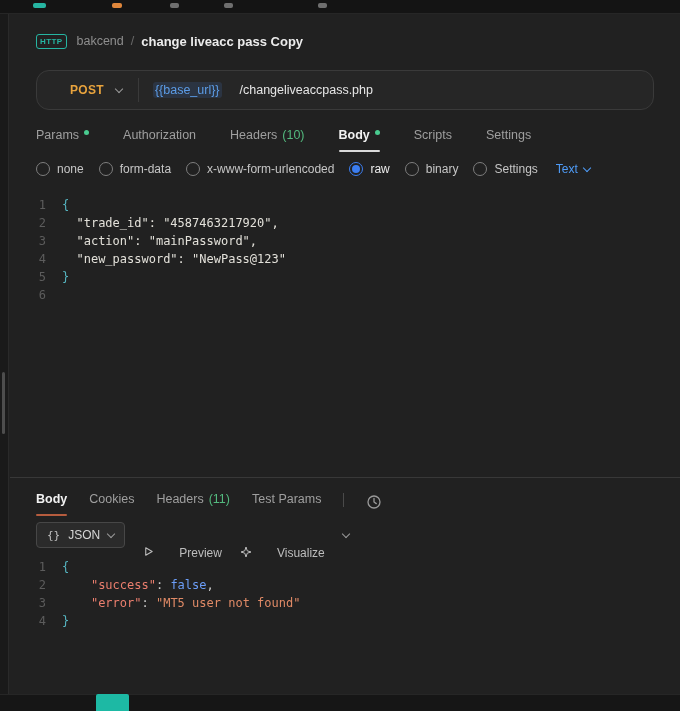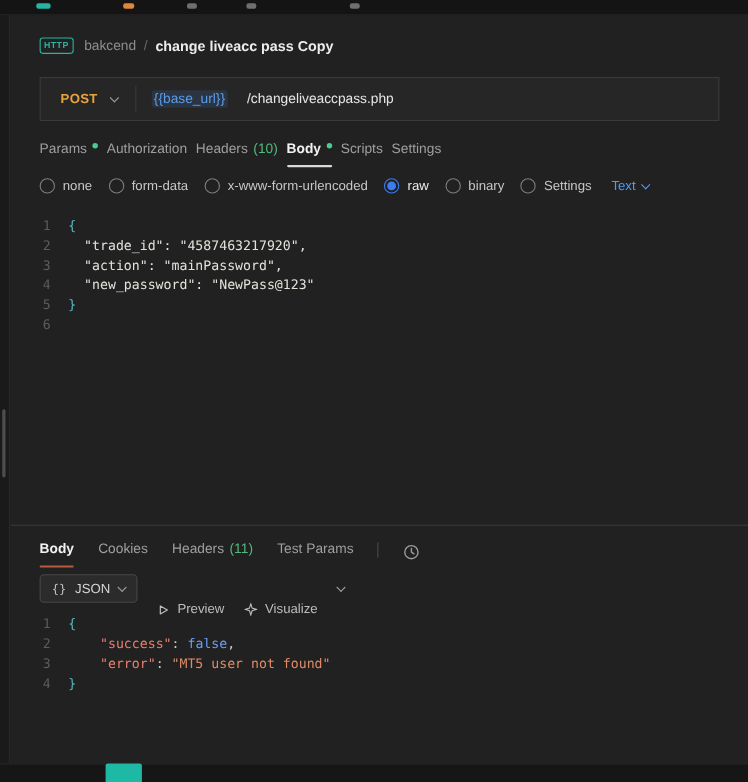--- a/index.html
+++ b/index.html
@@ -18,32 +18,32 @@
   .left-strip { position:absolute; left:0; top:14px; bottom:0; width:9px; background:#1a1a1a; border-right:1px solid #2a2a2a; }
   .left-scroll-thumb { position:absolute; left:2px; top:358px; width:3px; height:62px; background:#4d4d4d; border-radius:2px; }
   .content { margin-left:10px; }
   
   .breadcrumb { display:flex; align-items:center; margin-top:16px; height:22px; padding-left:26px;text-align:center; }
   .http-badge { color:#26b5a2; font-size:8px; font-weight:700; letter-spacing:.4px; border:1px solid #26b5a2; border-radius:3px; padding:2px 3px; margin-right:10px; }
   .crumb-collection { color:#8e8e8e; font-size:12.5px; }
   .crumb-sep { color:#6a6a6a; margin:0 7px; font-size:12.5px; }
   .crumb-name { color:#ececec; font-weight:700; font-size:13px; }
   
-  .url-bar { display:flex; align-items:center; margin:18px 26px 0 26px; height:40px; background:#262626; border:1px solid #3a3a3a; border-radius:0; }
+  .url-bar { display:flex; align-items:center; margin:18px 26px 0 26px; height:40px; background:#262626; border:1px solid #3a3a3a; border-radius:13px;padding-left:15px; }
   .method-select { display:flex; align-items:center; gap:12px; padding:0 16px 0 18px; height:100%; cursor:default; }
   .method-label { color:#e8a33d; font-weight:700; font-size:12px; letter-spacing:.3px; }
   .url-divider { width:1px; height:24px; background:#3a3a3a; margin-right:14px; }
   .url-input { display:flex; align-items:center; font-size:12.5px; }
   .url-var { color:#5c9ce6; background:rgba(80,140,240,0.14); border-radius:3px; padding:1px 2px; }
   .url-path { color:#e6e6e6; margin-left:18px; }
   
   .chev { display:inline-block; width:6px; height:6px; border-right:1.4px solid #9a9a9a; border-bottom:1.4px solid #9a9a9a; transform:rotate(45deg); margin-bottom:2px; }
   .chev-blue { border-color:#4f9cf8; }
   
-  .tabs-row { display:flex; align-items:flex-end; gap:8px; margin:12px 26px 0 26px; height:30px; }
+  .tabs-row { display:flex; align-items:flex-end; gap:34px; margin:12px 26px 0 26px; height:30px; }
   .tab { position:relative; padding:4px 0 10px; color:#9f9f9f; font-size:12.5px; display:flex; align-items:flex-start; gap:5px; cursor:default; }
   .tab.active { color:#f2f2f2; font-weight:600; }
   .tab.active::after { content:""; position:absolute; left:0; right:0; bottom:0; height:2px; background:#d9d9d9; border-radius:1px; }
   .tab.resp.active::after { background:#b65c3e; }
   .tab-count { color:#53b97e; }
   .tab-dot { width:5px; height:5px; border-radius:50%; background:#49cc90; margin-top:2px; }
   
   .body-type-row { display:flex; align-items:flex-start; margin:10px 20px 0 26px; height:24px; }
   .radios { display:flex; align-items:center; gap:15px; }
   .radio-opt { display:flex; align-items:center; gap:7px; color:#c6c6c6; font-size:12px; cursor:default; }
@@ -66,21 +66,21 @@
   .tok-bool  { color:#6c9ef8; }
   .tok-str   { color:#e08a66; }
   
   .section-divider { border-top:1px solid #383838; }
   .response-header { display:flex; align-items:flex-end; gap:22px; padding:8px 26px 0 26px; height:38px; }
   .vsep { width:1px; height:14px; background:#4a4a4a; margin-bottom:9px; }
   .clock-icon { margin-bottom:6px; }
   .response-toolbar { display:flex; align-items:center; gap:18px; margin:4px 26px 0 26px; height:30px; }
   .json-btn { display:flex; align-items:center; gap:8px; border:1px solid #474747; background:#2b2b2b; border-radius:4px; padding:5px 10px; color:#d6d6d6; font-size:12px; cursor:default; }
   .json-icon { font-family:"DejaVu Sans Mono", monospace; color:#c0c0c0; font-size:11px; }
-  .toolbar-action { display:flex; align-items:flex-end; gap:7px; color:#bdbdbd; font-size:12px; cursor:default;margin-top:36px; }
+  .toolbar-action { display:flex; align-items:flex-start; gap:25px; color:#bdbdbd; font-size:12px; cursor:default;margin-top:36px; }
   
   .bottom-strip { position:absolute; left:0; right:0; bottom:0; height:17px; background:#161616; border-top:1px solid #262626; z-index:3; }
   .bottom-accent { position:absolute; left:96px; bottom:0; width:33px; height:17px; background:#1db9a4; border-radius:2px 2px 0 0; }
 </style>
 </head>
 <body>
 
 <div class="top-strip">
     <div class="top-accent" style="left: 33px; width: 13px; background: rgb(38, 181, 162);"></div>
     <div class="top-accent" style="left: 112px; width: 10px; background: rgb(224, 135, 60);"></div>

